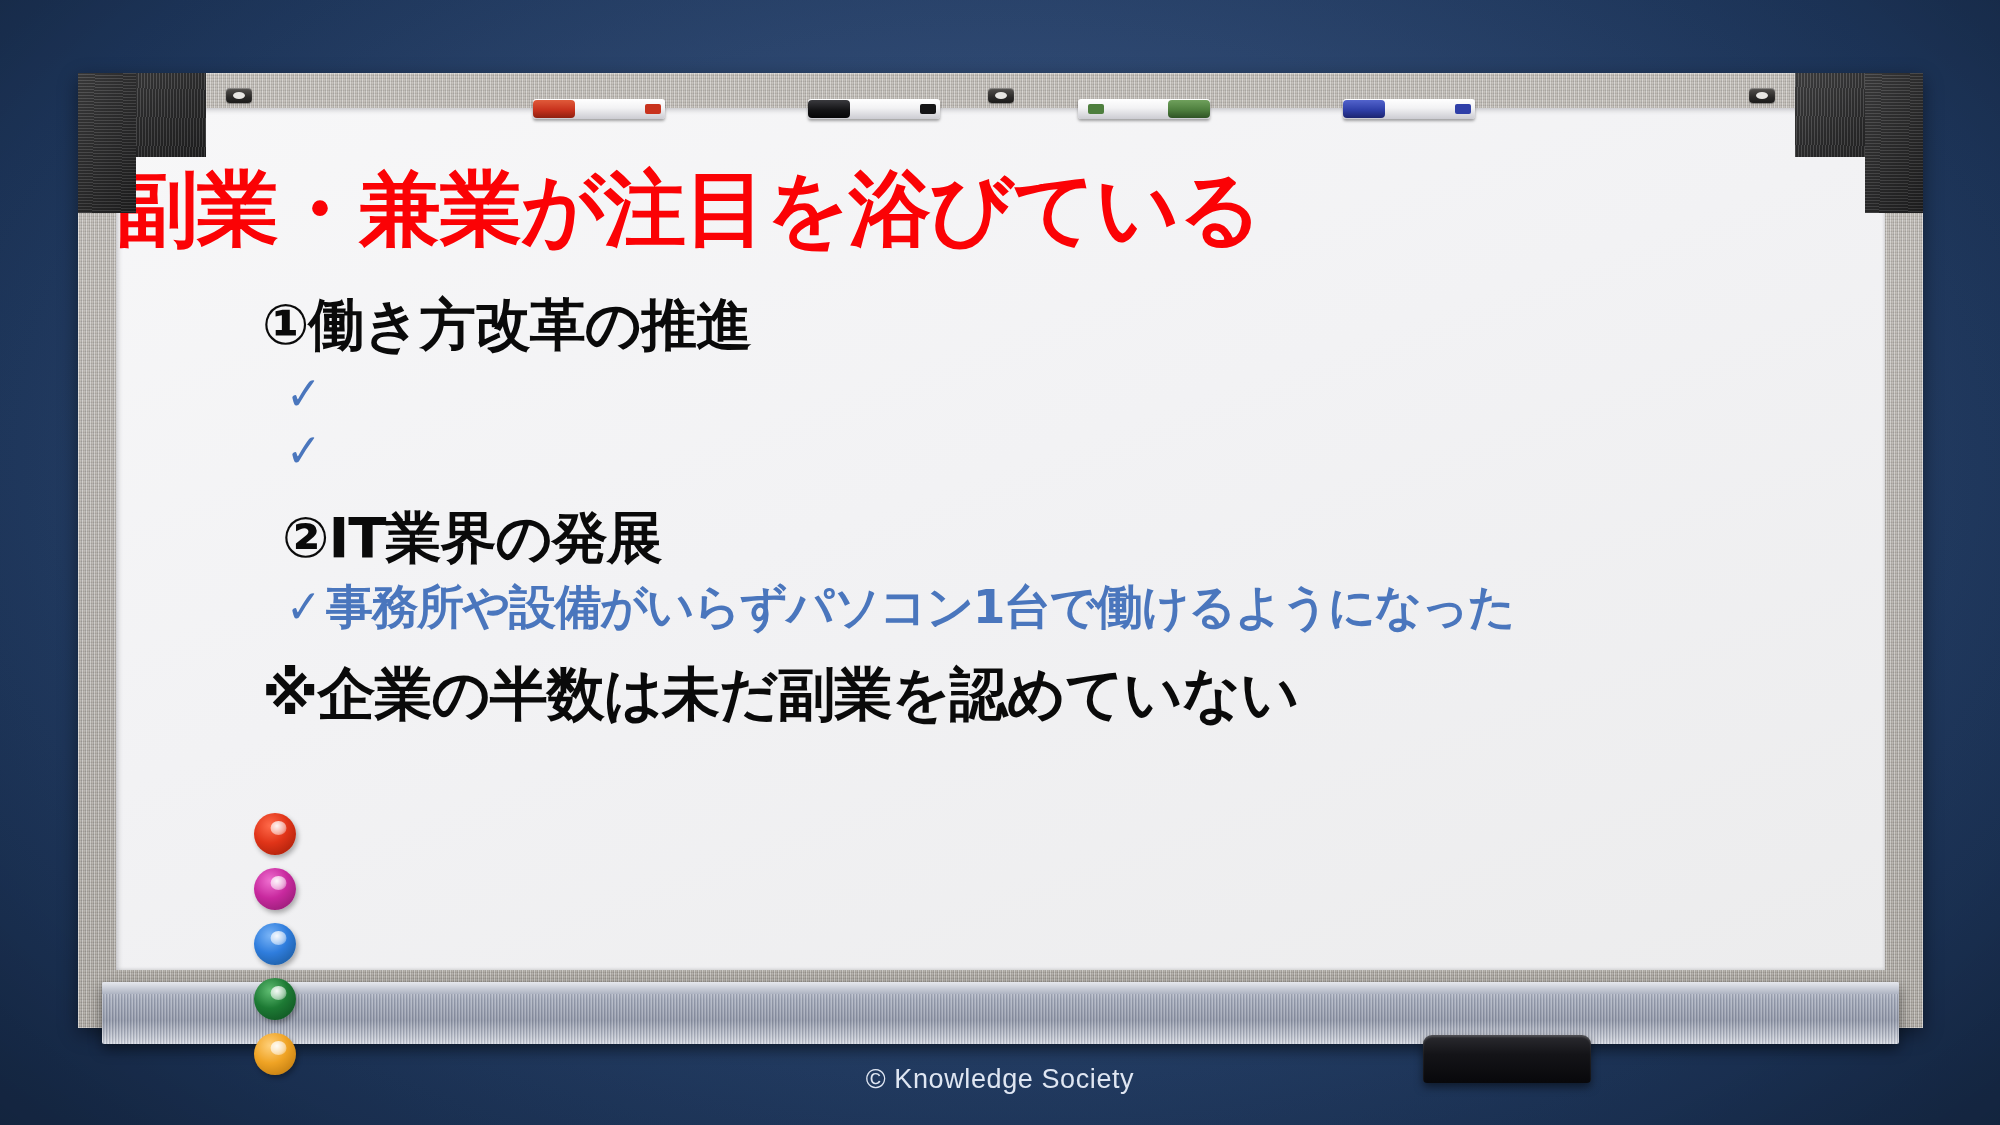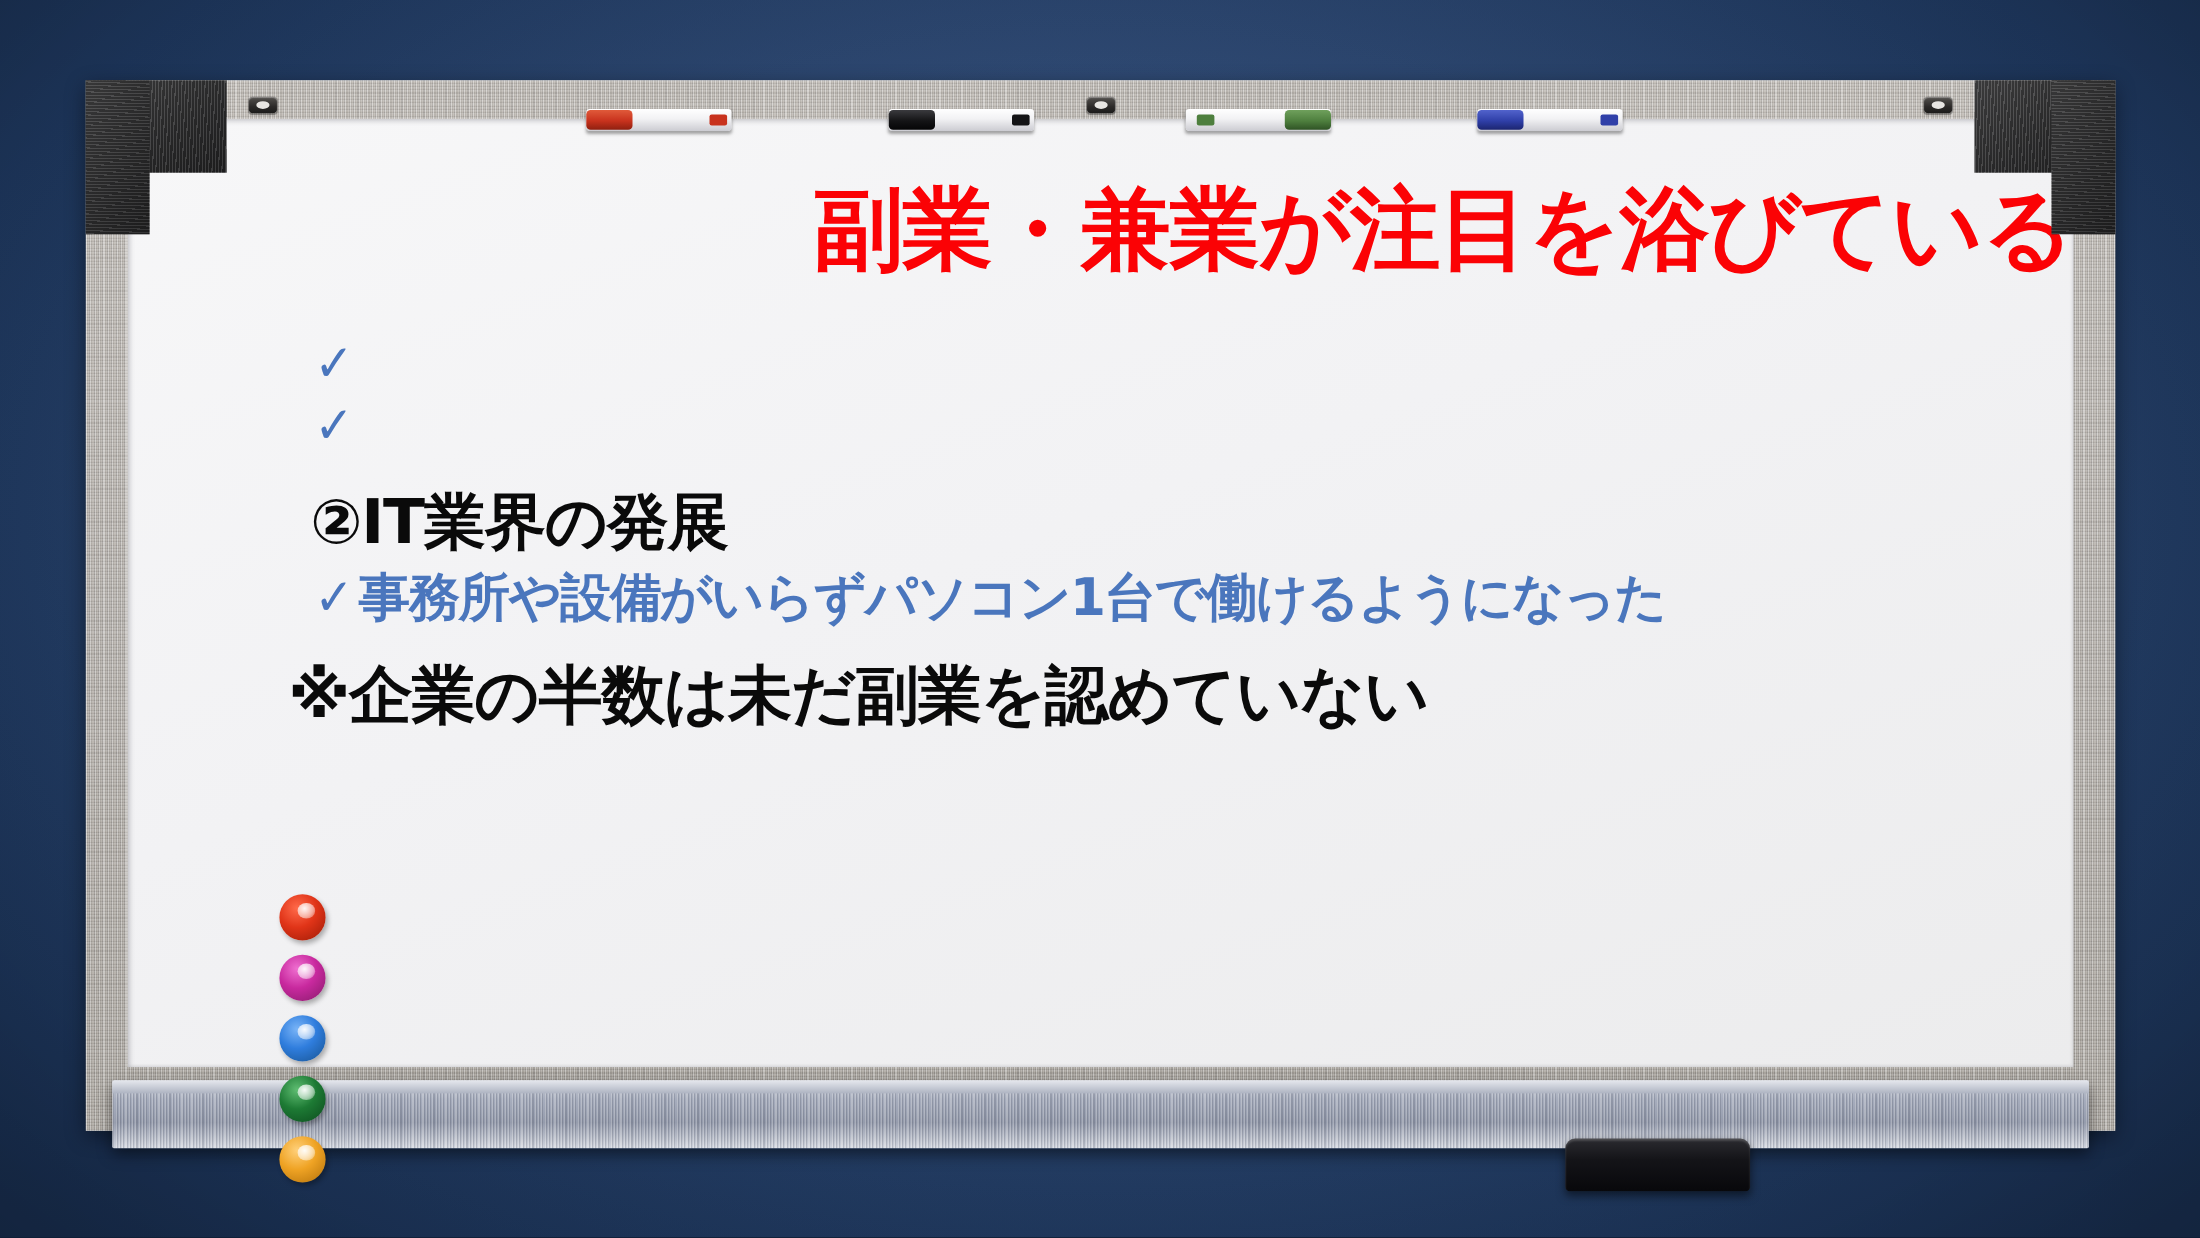--- a/index.html
+++ b/index.html
@@ -223,21 +223,21 @@
     width: 1769px;
     height: 862px;
     z-index: 5;
   }
 
   .title {
     position: absolute;
     left: 0;
     top: 58px;
     width: 100%;
-    text-align: right;
+    text-align: left;
     color: #fb0205;
     font-size: 82px;
     font-weight: 700;
     letter-spacing: -1px;
     line-height: 1.05;
     font-family: "DejaVu Sans", "Liberation Sans", sans-serif;
     white-space: nowrap;
   }
 
   .body-block {
@@ -322,20 +322,21 @@
     <div class="rail-screw" style="left:148px;"></div>
     <div class="rail-screw" style="left:910px;"></div>
     <div class="rail-screw" style="right:148px;"></div>
 
     <div class="content">
 
       <div class="title">副業・兼業が注目を浴びている</div>
 
       <div class="body-block">
 
+        <div class="heading h1">①働き方改革の推進</div>
 
         <div class="bullet b1">
           <span class="chk">✓</span>
         </div>
 
         <div class="bullet">
           <span class="chk">✓</span>
         </div>
 
         <div class="heading h2">②IT業界の発展</div>
@@ -380,14 +381,15 @@
     <div class="marker" style="left:1265px; width:132px;">
       <div class="m-body"></div>
       <div class="m-cap" style="left:0;   background: linear-gradient(180deg,#5263cc 0%,#2f3fa8 55%,#1c2570 100%);"></div>
       <div class="m-tip" style="right:4px; background:#2f3fa8;"></div>
     </div>
 
     <div class="eraser"></div>
 
   </div>
 
+  <div class="footer">© Knowledge Society</div>
 
 </div>
 
 </body></html>

